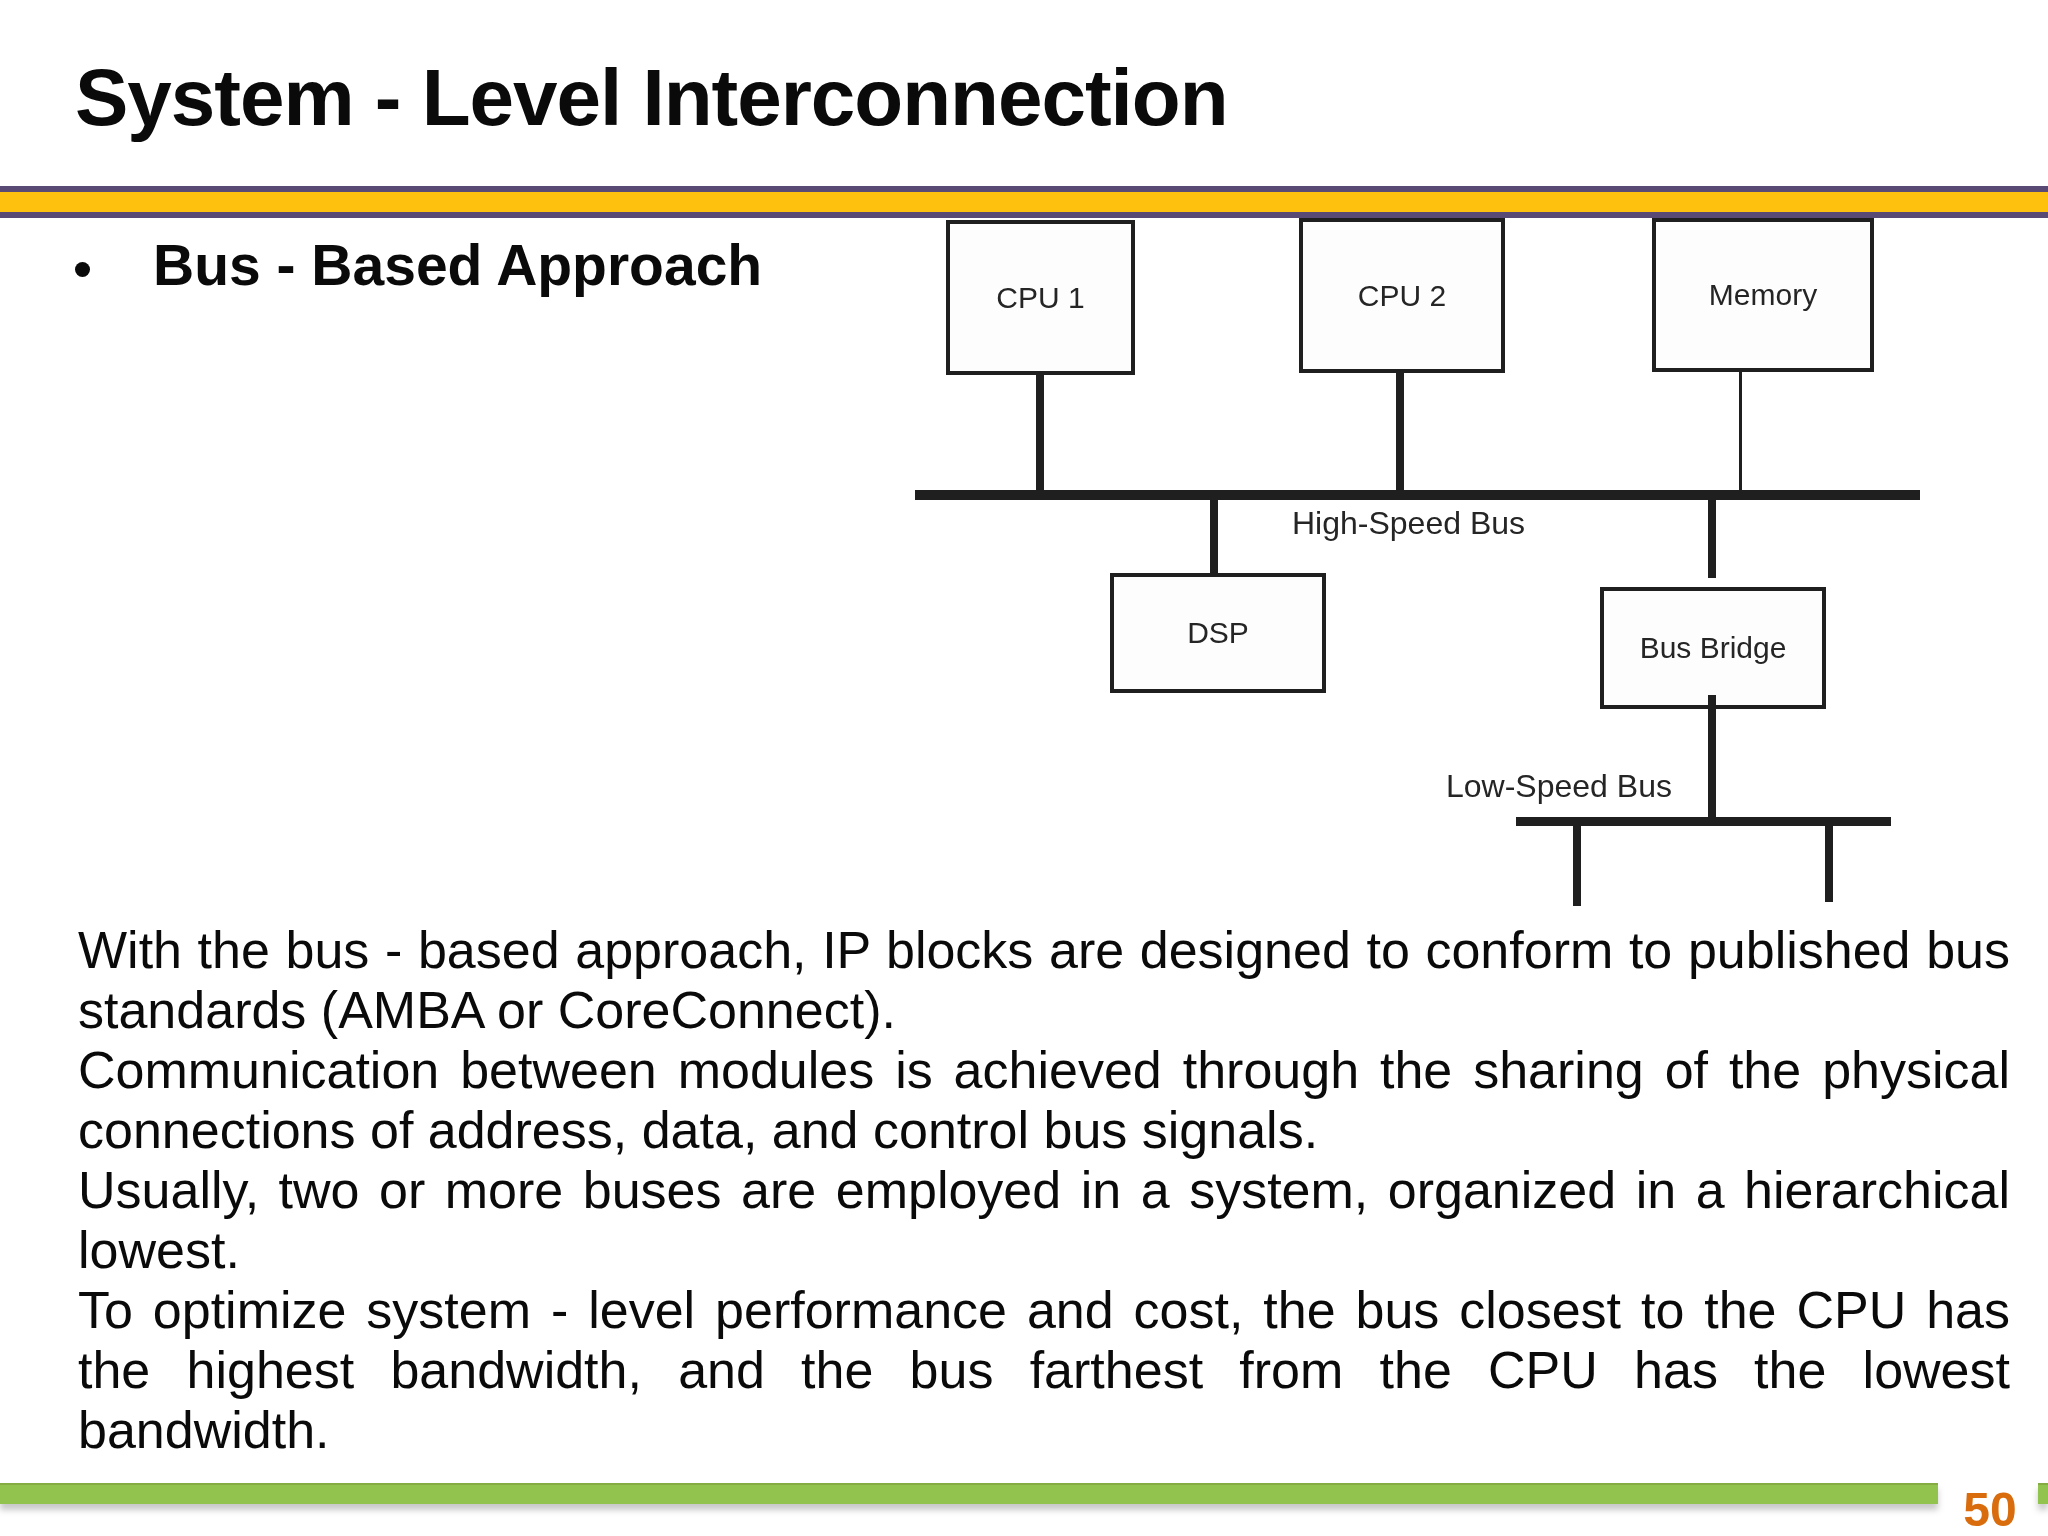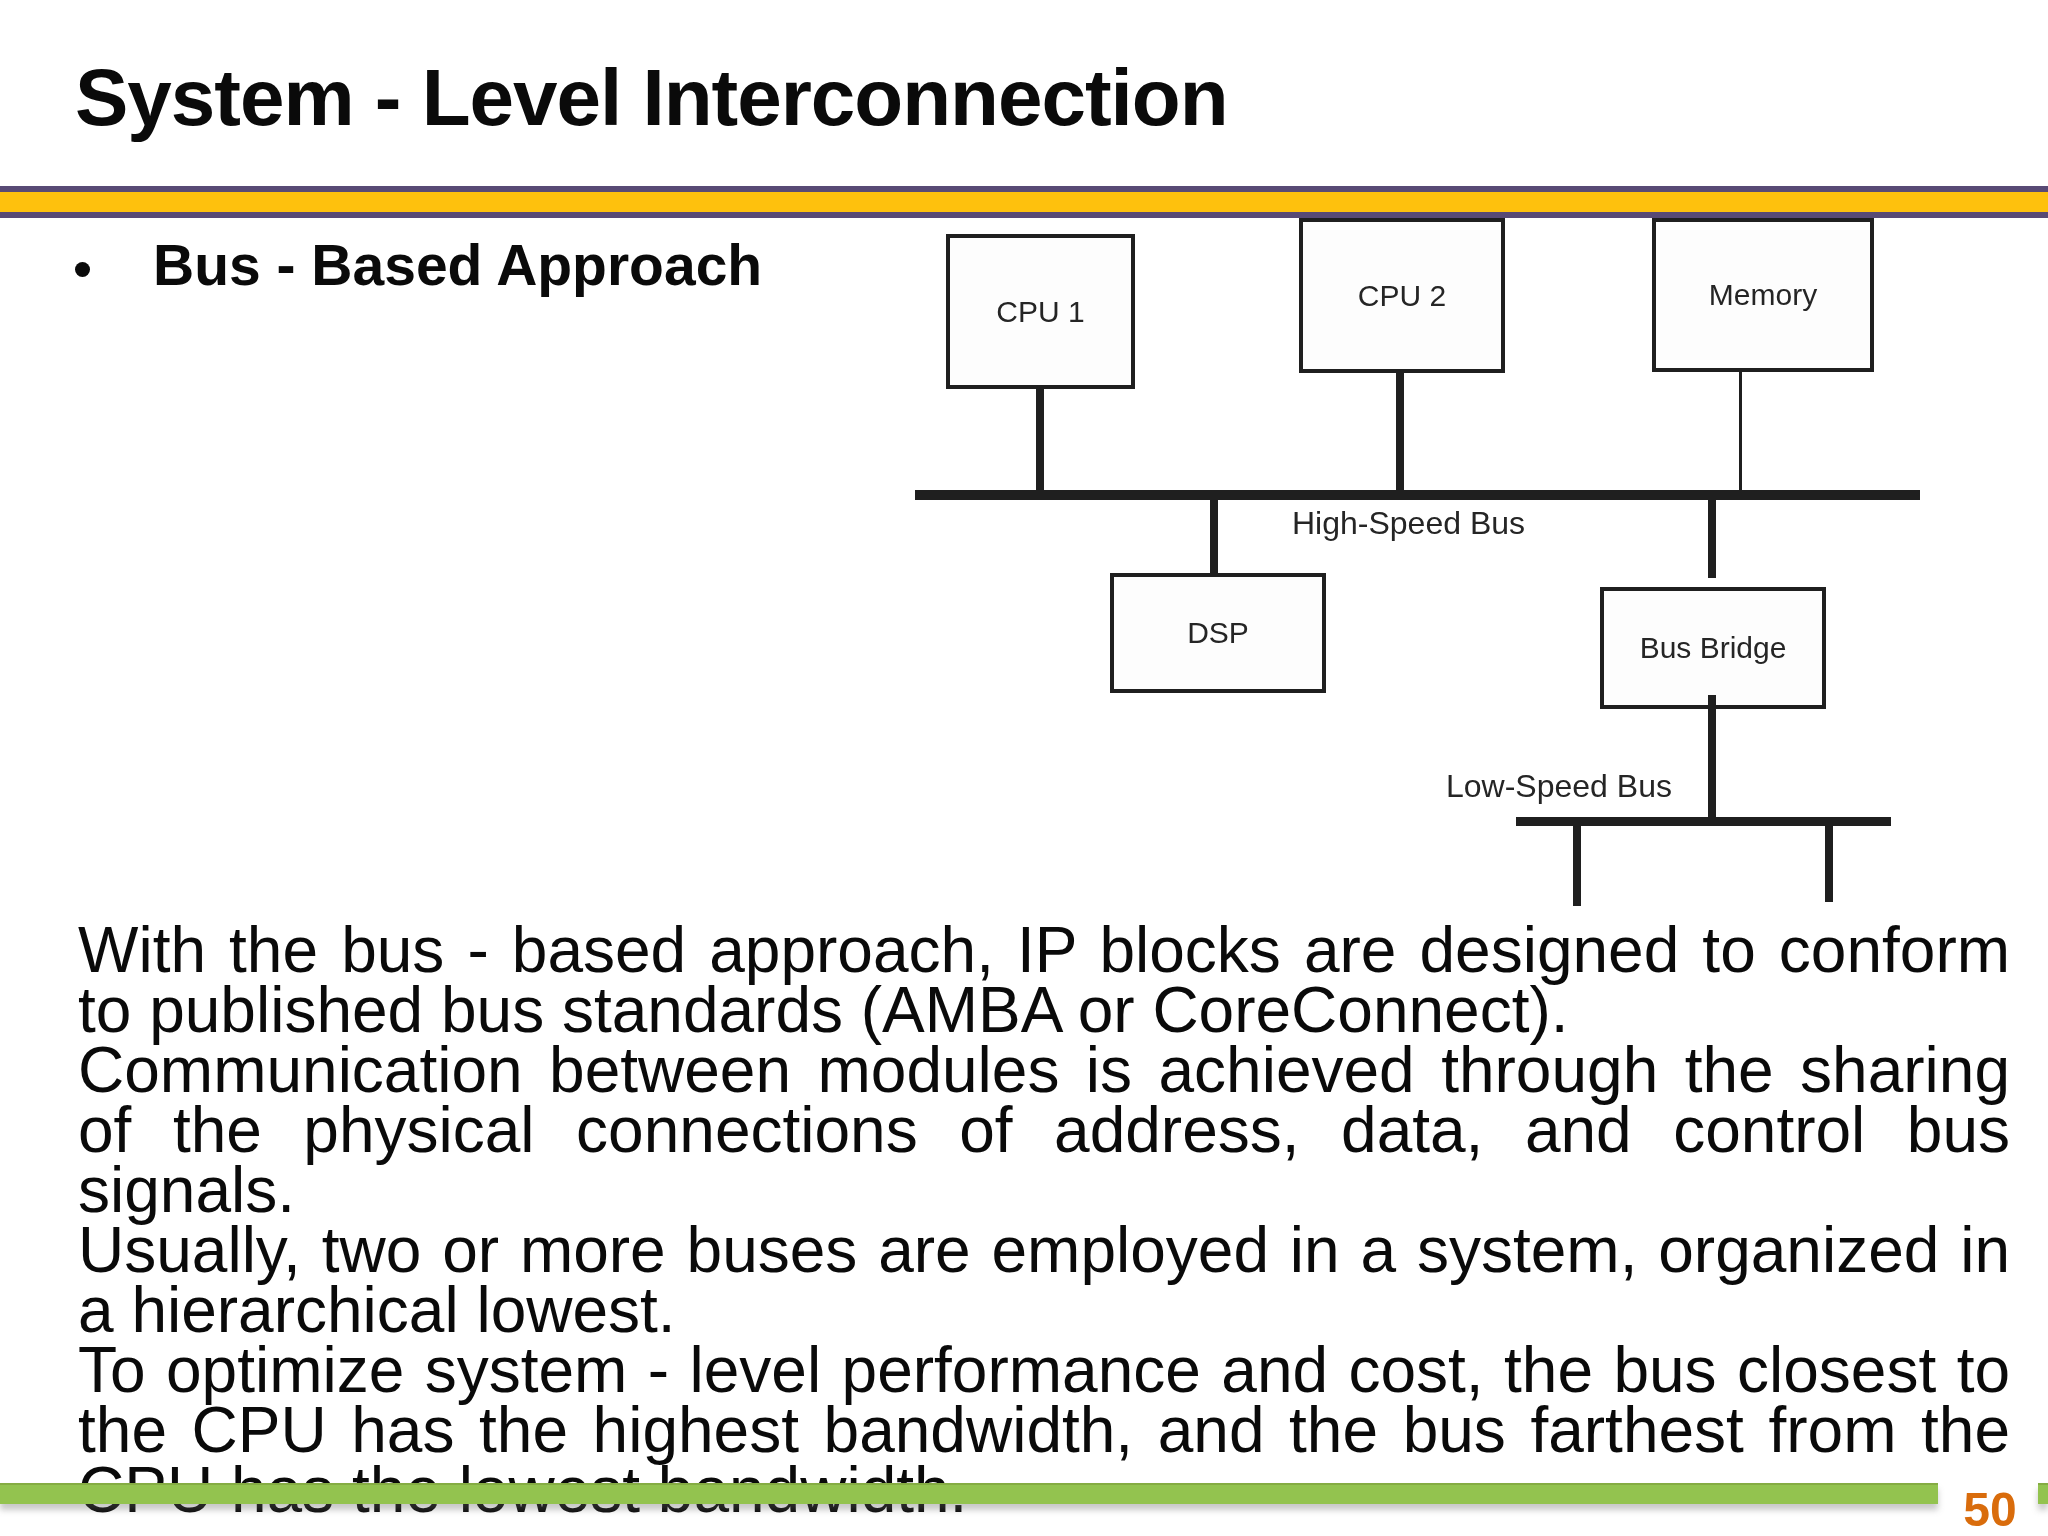--- a/index.html
+++ b/index.html
@@ -75,21 +75,21 @@
     color: #252525;
     line-height: 1.1;
     white-space: nowrap;
   }
 
   
   .body-text {
     position: absolute;
     left: 78px; top: 920px;
     width: 1932px;
-    font-size: 64px;
+    font-size: 52px;
     line-height: 60px;
     color: #0a0a0a;
   }
   .body-text p {
     margin: 0;
     text-align: justify;
   }
 
   
   .footer-bar {
@@ -137,21 +137,21 @@
     <div class="dline" style="left:1036px; top:371px; width:8px; height:121px;"></div>
     <div class="dline" style="left:1396px; top:371px; width:8px; height:121px;"></div>
     <div class="dline" style="left:1739px; top:371px; width:3px; height:121px;"></div>
 
     <div class="dline" style="left:915px; top:490px; width:1005px; height:10px;"></div>
     <div class="dlabel" style="left:1292px; top:506px;">High-Speed Bus</div>
 
     <div class="dline" style="left:1210px; top:498px; width:8px; height:78px;"></div>
     <div class="dline" style="left:1708px; top:498px; width:8px; height:80px;"></div>
 
-    <div class="dbox" style="left:946px; top:234px; width:189px; height:155px;">
+    <div class="dbox" style="left:946px; top:220px; width:189px; height:155px;">
       <span>CPU 1</span>
     </div>
     <div class="dbox" style="left:1299px; top:218px; width:206px; height:155px;">
       <span>CPU 2</span>
     </div>
     <div class="dbox" style="left:1652px; top:218px; width:222px; height:154px;">
       <span>Memory</span>
     </div>
     <div class="dbox" style="left:1110px; top:573px; width:216px; height:120px;">
       <span>DSP</span>

